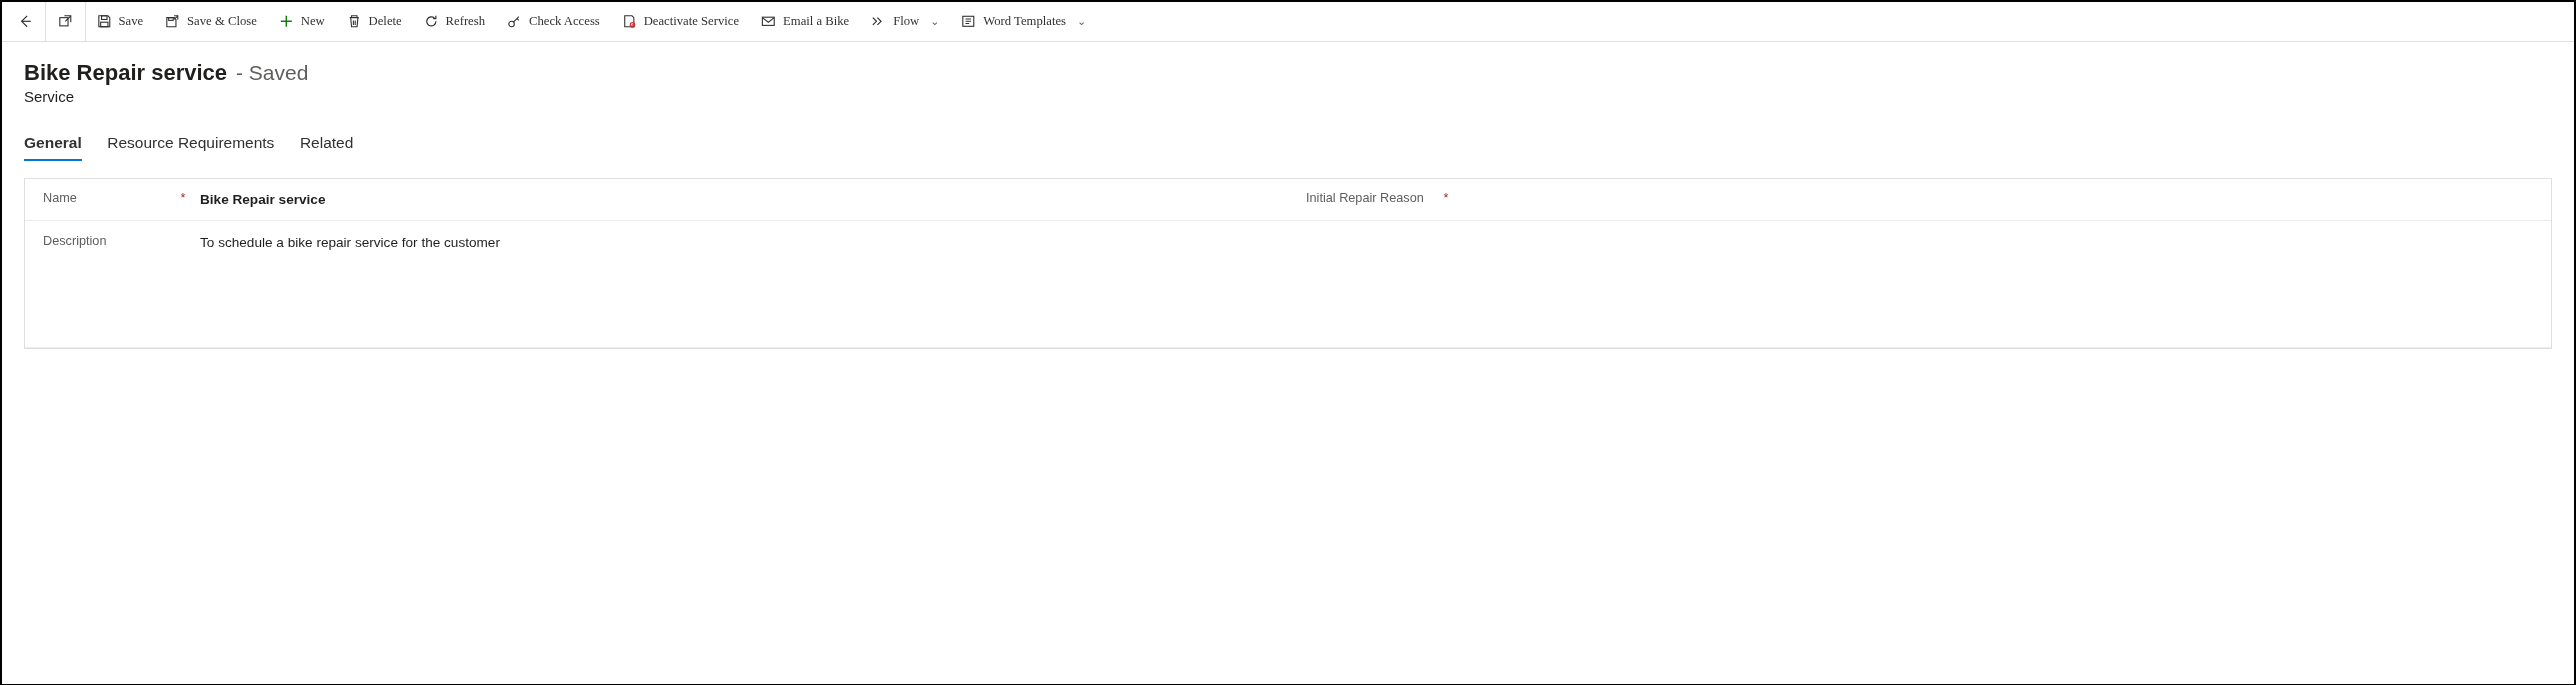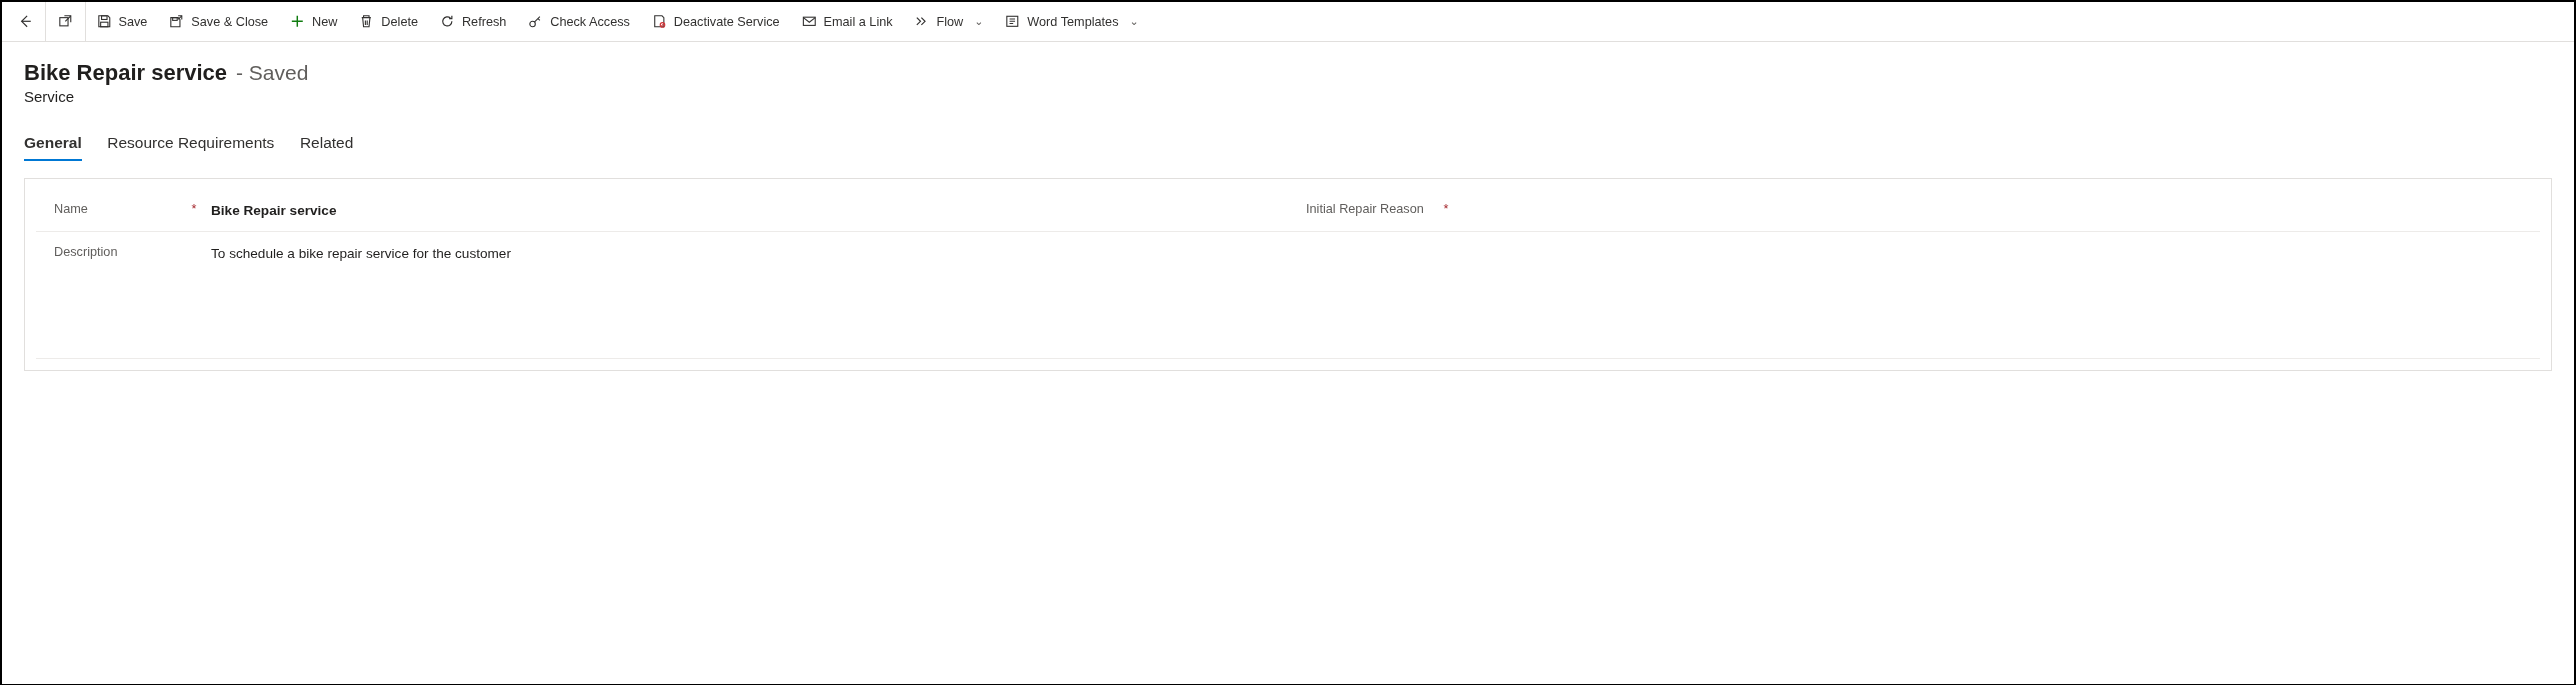--- a/index.html
+++ b/index.html
@@ -17,20 +17,21 @@
       height: 686px;
       overflow: hidden;
       transform-origin: top left;
     }
     .toolbar {
       display: flex;
       align-items: center;
       height: 40px;
       border-bottom: 0.9px solid #e1dfdd;
       padding: 0 3.6px;
+      font-family: Liberation Serif, serif;
     }
     .toolbar-btn-icon {
       width: 40px;
       height: 100%;
       display: flex;
       align-items: center;
       justify-content: center;
       cursor: pointer;
       border-right: 0.9px solid #e1dfdd;
     }
@@ -92,21 +93,21 @@
       cursor: pointer;
       color: #323130;
     }
     .tab.active {
       font-weight: 600;
       border-bottom: 2.7px solid #0078d4;
     }
     .form-panel {
       margin: 16.4px 22px;
       border: 0.9px solid #e1dfdd;
-      padding: 11px;
+      padding: 0;
     }
     .form-row {
       display: flex;
       border-bottom: 0.9px solid #edebe9;
     }
     .form-cell {
       display: flex;
       align-items: flex-start;
       padding: 12.7px 18px;
       flex: 1;
@@ -236,21 +237,21 @@
     <span>Deactivate Service</span>
   </div>
 
   <div class="toolbar-btn">
     <span class="icon">
       <svg viewBox="0 0 16 16" fill="none" stroke="#323130" stroke-width="1.2">
           <rect x="1.5" y="3.5" width="13" height="9"></rect>
           <path d="M1.5 4l6.5 5 6.5-5"></path>
         </svg>
     </span>
-    <span>Email a Link</span>
+    <span>Email a Bike</span>
   </div>
 
   <div class="toolbar-btn">
     <span class="icon">
       <svg viewBox="0 0 16 16" fill="none" stroke="#323130" stroke-width="1.3">
           <path d="M2 4l4 4-4 4M7 4l4 4-4 4"></path>
         </svg>
     </span>
     <span>Flow</span>
     <span class="chevron">⌄</span>

